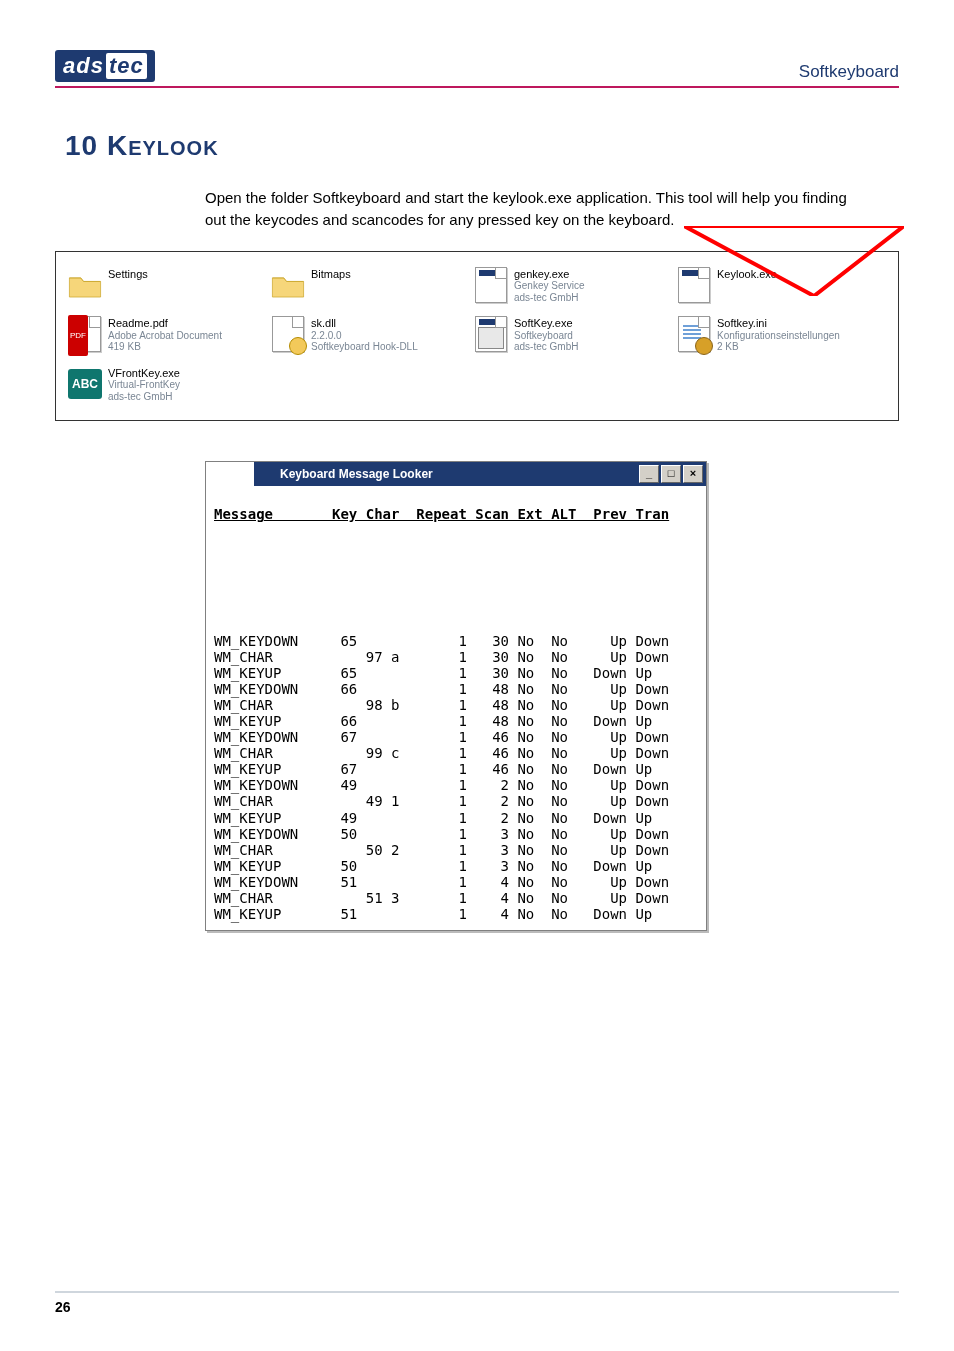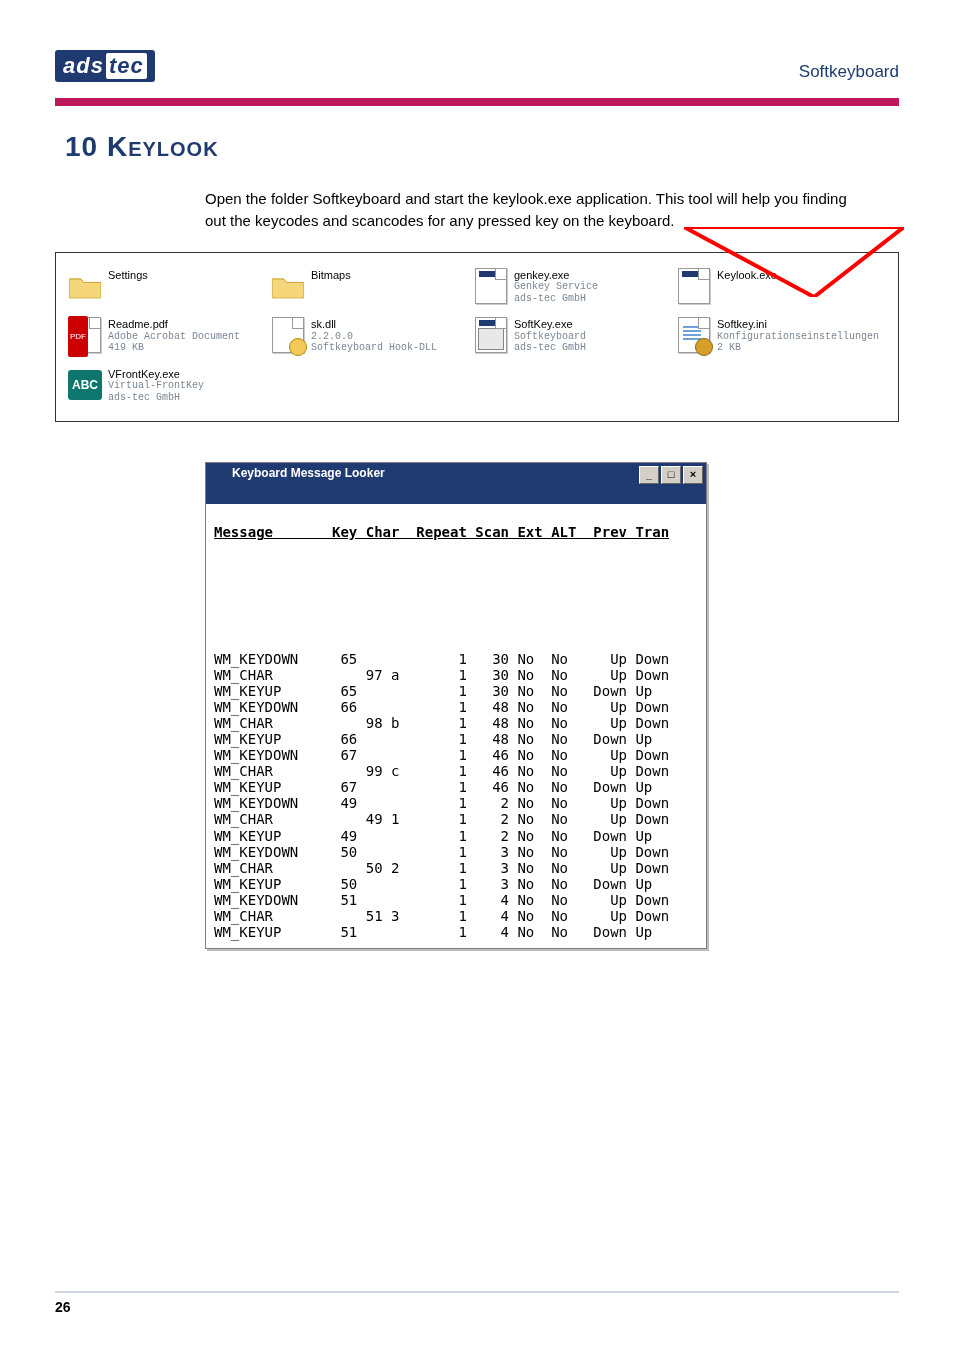--- a/index.html
+++ b/index.html
@@ -12,23 +12,23 @@
     position:relative;
   }
   .page {
     padding:50px 55px 0 55px;
     box-sizing:border-box;
   }
   .topbar {
     display:flex;
     justify-content:space-between;
     align-items:flex-end;
-    border-bottom:8px solid #be185d;
-    padding-bottom:16px;
-    margin-bottom:25px;
+    border-bottom:2px solid #be185d;
+    padding-bottom:4px;
+    margin-bottom:42px;
   }
   .logo {
     display:inline-flex;
     align-items:center;
     background:#1e3a70;
     color:#fff;
     font-weight:bold;
     font-style:italic;
     font-size:22px;
     letter-spacing:1px;
@@ -84,21 +84,21 @@
     gap:6px;
     margin:4px 4px 10px 4px;
   }
   .fileitem .icon {
     width:34px; height:34px;
     flex:0 0 34px;
     display:flex; align-items:center; justify-content:center;
   }
   .fileitem .texts { line-height:1.15; }
   .fileitem .name { color:#000; }
-  .fileitem .meta { color:#7a8694; font-size:10px; white-space:normal;font-family:Liberation Mono, monospace; }
+  .fileitem .meta { color:#7a8694; font-size:10px; white-space:normal; }
   .folder-icon svg { width:34px; height:30px; }
   .generic-icon { width:30px; height:34px; background:#fff; border:1px solid #999; box-shadow:1px 1px 0 #ccc; position:relative; }
   .generic-icon::after { content:""; position:absolute; right:0; top:0; width:10px; height:10px; background:#fff; border-left:1px solid #999; border-bottom:1px solid #999; }
   .pdf-badge { position:absolute; left:-2px; top:-2px; background:#c00; color:#fff; font-size:8px; padding:16px 2px; border-radius:2px; }
   .exe-bar { position:absolute; top:2px; left:3px; right:3px; height:6px; background:#1e3a70; }
   .exe-bar2 { position:absolute; top:2px; left:3px; right:3px; height:6px; background:#1e3a70; }
   .gear-icon { position:absolute; right:-4px; bottom:-4px; width:16px; height:16px; background:#f3c95a; border:1px solid #b48b00; border-radius:50%; }
   .kb-icon { position:absolute; left:2px; right:2px; top:10px; bottom:2px; background:#e8e8e8; border:1px solid #888; }
   .abc-icon { width:34px; height:30px; background:#0f766e; border-radius:3px; display:flex; align-items:center; justify-content:center; color:#fff; font-weight:bold; font-size:12px; font-family:Arial; }
   .ini-lines { position:absolute; left:4px; top:8px; right:8px; }
@@ -114,26 +114,27 @@
     line-height:1.15;
     color:#000;
     border:1px solid #808080;
     box-shadow:2px 2px 0 #bbb;
     background:#fff;
   }
   .kml-title {
     background:#1e3a70;
     color:#fff;
     display:flex;
-    align-items:flex-start;
+    align-items:center;
     justify-content:space-between;
-    padding:3px 3px 20px 6px;
+    padding:3px 3px 3px 6px;
     font-family: Tahoma, Verdana, sans-serif;
     font-size:12px;
     font-weight:bold;
+    margin-left:48px;
   }
   .kml-title .buttons { display:flex; gap:2px; }
   .winbtn {
     width:18px; height:16px;
     background:#d4d0c8;
     border:1px solid #fff;
     border-right-color:#666; border-bottom-color:#666;
     color:#000;
     font-size:11px; line-height:14px; text-align:center;
     font-family: Arial, sans-serif;

